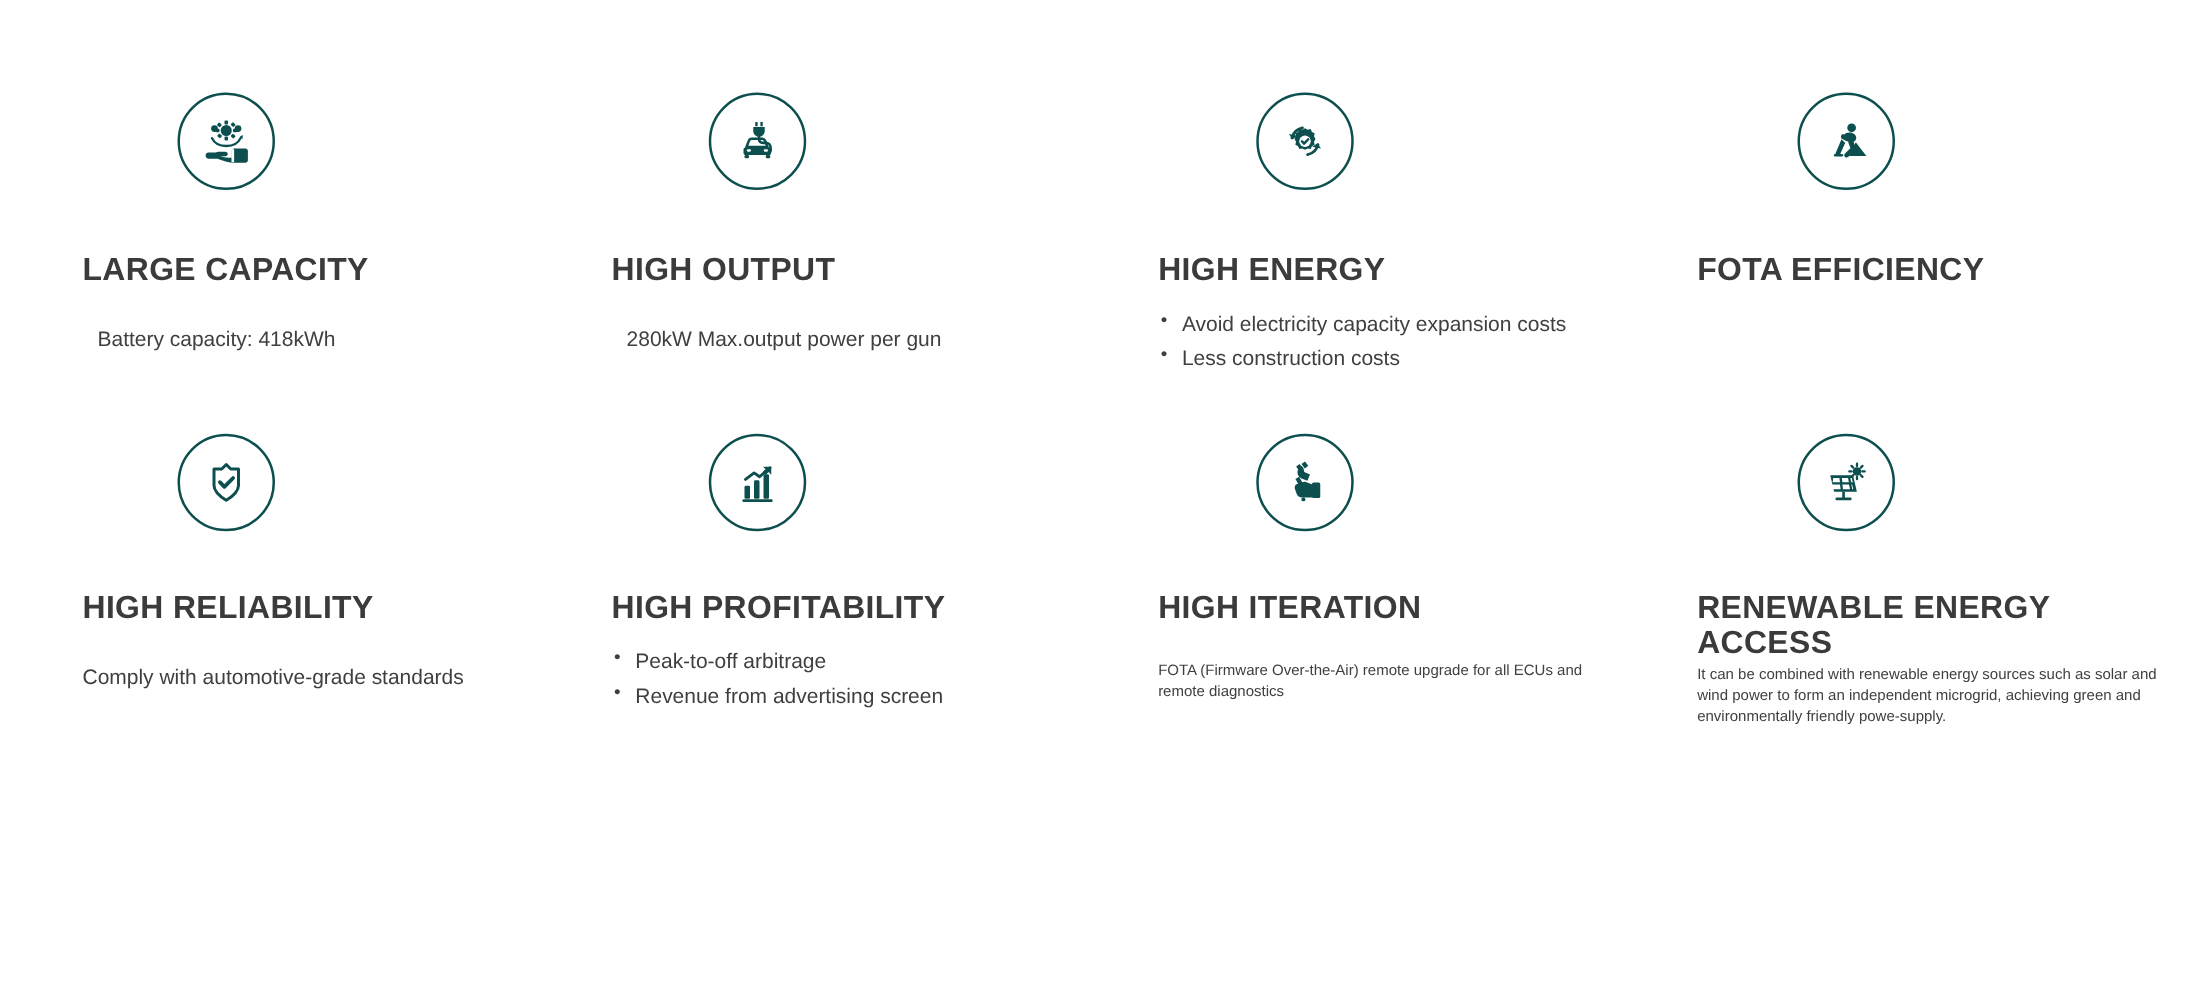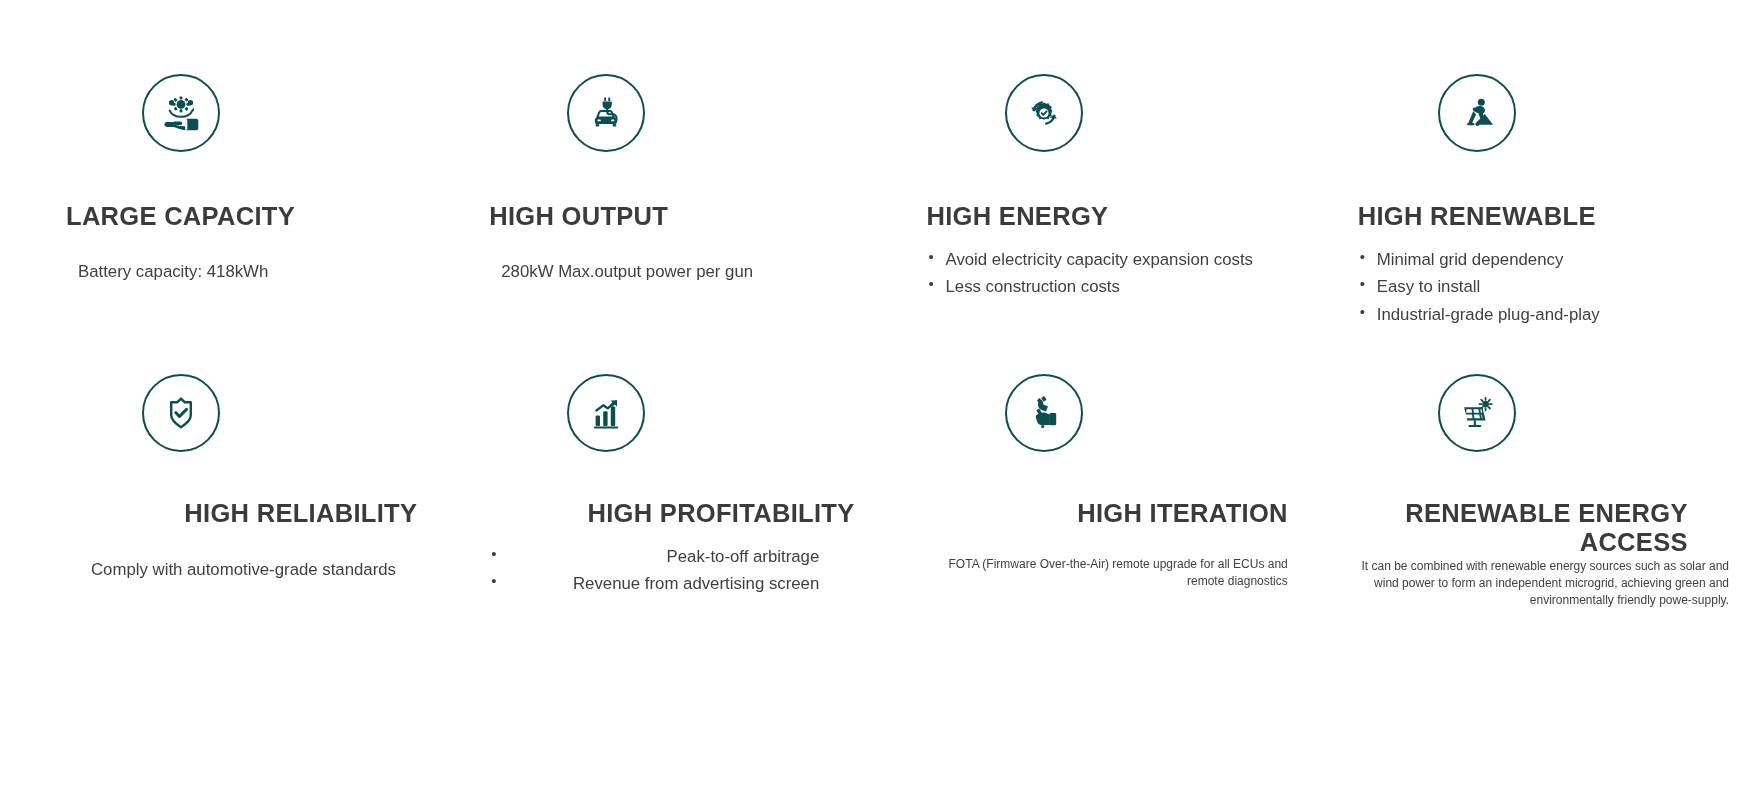--- a/index.html
+++ b/index.html
@@ -29,21 +29,21 @@
     box-sizing:border-box;
     padding:0 34px 0 34px;
   }
   
   .col1{padding-left:66px;padding-right:20px;}
   .col2{padding-left:52px;padding-right:20px;}
   .col3{padding-left:52px;padding-right:24px;}
   .col4{padding-left:46px;padding-right:20px;}
 
   .row1{padding-top:74px;}
-  .row2{padding-top:45px;text-align:right;}
+  .row2{padding-top:45px;}
 
   .icon-wrap{
     width:78px;height:78px;
     border:2.2px solid #0d4e4e;
     border-radius:50%;
     display:flex;align-items:center;justify-content:center;
     box-sizing:border-box;
     margin-left:76px;
   }
   .col2 .icon-wrap{margin-left:78px;}
@@ -183,26 +183,21 @@
           <g fill="#0d4e4e">
             <circle cx="27.3" cy="12.2" r="3.5"></circle>
             <path d="M22.6 16.5c2.4-1 5.1-.7 6.8.7 1.4 1.1 1.9 2.8 1.4 4.2-.5 1.5-2 2.4-3.7 2.3-1.4-.1-2.8-.4-4.1-1l-3.1-1.5c-1-.5-1.4-1.6-1-2.6s1.6-1.4 2.6-1z"></path>
             <path d="M19.2 21.3l-4.6 10.9c-.4.9 0 2 1 2.4s2-.1 2.4-1l4.1-9.3z"></path>
             <path d="M24.4 23.2l1.9 5.4-4.3 4.2c-.8.8-.8 2 0 2.7s2 .7 2.7-.1l5.3-5.2c.5-.5.7-1.3.5-2l-2-6.1z"></path>
             <path d="M30.6 23.8l-5.5 10.9h14z"></path>
             <rect x="13.1" y="33.1" width="7.4" height="2.1" rx="1"></rect>
           </g>
         </svg>
       </div>
-      <h3 class="card-title t-row1">HIGH RENEWABLE</h3>
-      <ul class="bullets b-row1">
-        <li>Minimal grid dependency</li>
-        <li>Easy to install</li>
-        <li>Industrial-grade plug-and-play</li>
-      </ul>
+      <h3 class="card-title t-row1">FOTA EFFICIENCY</h3>
     </div>
 
     <div class="card col1 row2">
       <div class="icon-wrap">
         <svg width="46" height="46" viewBox="0 0 46 46" fill="none">
           <path d="M23 8.6l-3.6 3.6h-6.2v13.1c0 4.6 4.1 8.3 9.8 11.9 5.7-3.6 9.8-7.3 9.8-11.9V12.2h-6.2z" stroke="#0d4e4e" stroke-width="2.4" fill="none" stroke-linejoin="round"></path>
           <path d="M17.9 22.7l3.6 3.8 7-7.1" stroke="#0d4e4e" stroke-width="3" fill="none" stroke-linecap="round" stroke-linejoin="round"></path>
         </svg>
       </div>
       <h3 class="card-title t-row2">HIGH RELIABILITY</h3>

